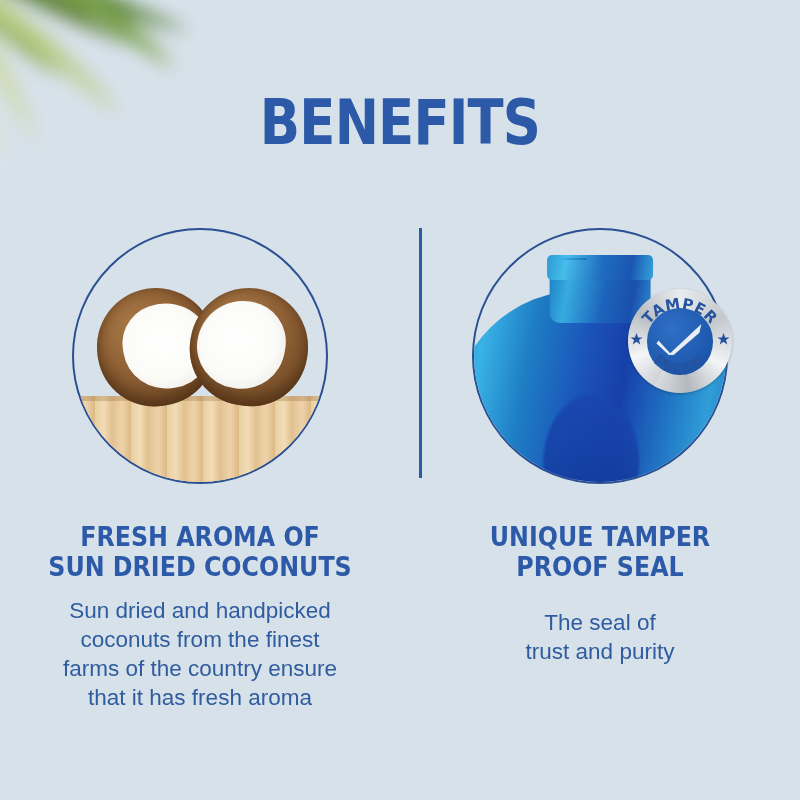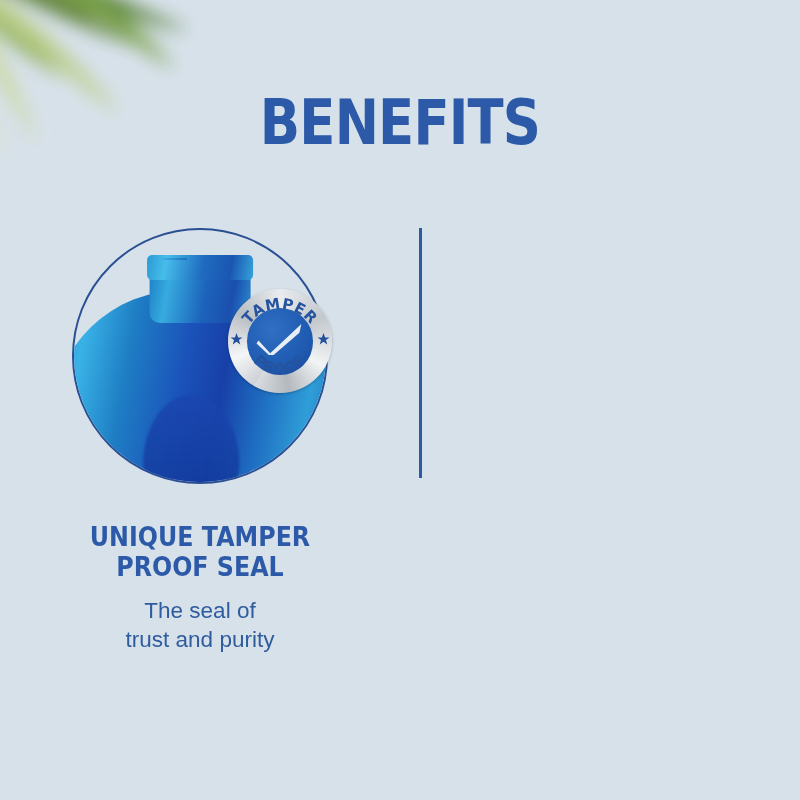--- a/index.html
+++ b/index.html
@@ -230,21 +230,21 @@
     transform:scaleX(.88);
   }
   .benefit-desc {
     font-family:"Liberation Sans", sans-serif;
     font-size:22.5px;
     line-height:29px;
     color:#2f5c9e;
     margin-top:14px;
     white-space:pre-line;
   }
-  .col.right .benefit-desc { margin-top:14px; }
+  .col.right .benefit-desc { margin-top:26px; }
 </style>
 </head>
 <body>
 
 <div id="stage">
 
   <svg class="foliage" viewBox="0 0 240 215">
     <g>
       <path d="M-10 -20 C 40 10, 90 40, 150 70 C 120 66, 80 50, 40 34 Z" fill="#6f8f3c"></path>
       <path d="M0 -10 C 50 20, 110 55, 175 95 C 140 86, 75 56, 20 26 Z" fill="#567a2e"></path>
@@ -257,20 +257,41 @@
       <path d="M95 15 C 140 45, 185 80, 215 120 C 170 92, 125 58, 85 34 Z" fill="#719c3a"></path>
     </g>
   </svg>
 
   <div class="page-title">BENEFITS</div>
 
   <div class="divider"></div>
 
   <div class="columns">
 
+    <div class="col left">
+
+      <div class="circle-wrap">
+        <div class="circle-ring">
+          <div class="circle-art">
+            <div class="board"></div>
+            <div class="coco left"></div>
+            <div class="coco right"></div>
+          </div>
+        </div>
+      </div>
+
+      <div class="caption">
+        <div class="benefit-title" style="white-space:pre-line">FRESH AROMA OF
+SUN DRIED COCONUTS</div>
+        <div class="benefit-desc">Sun dried and handpicked
+coconuts from the finest
+farms of the country ensure
+that it has fresh aroma</div>
+      </div>
+    </div>
 
     <div class="col right">
 
       <div class="circle-wrap">
         <div class="circle-ring">
           <div class="circle-art bottle-scene">
             <div class="bottle-body">
               <div class="bottle-drop"></div>
             </div>
             <div class="bottle-neck"></div>

